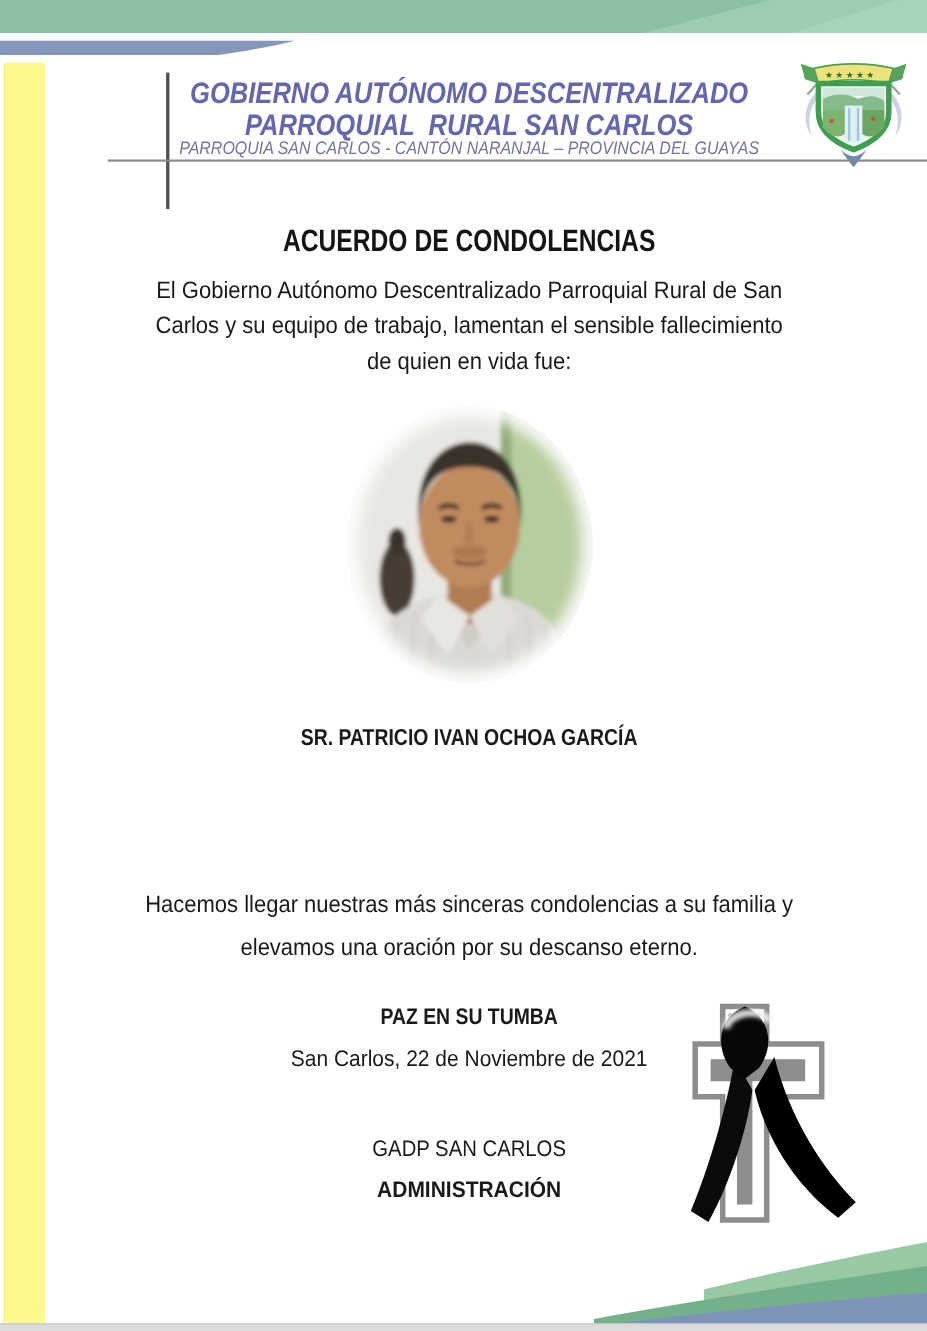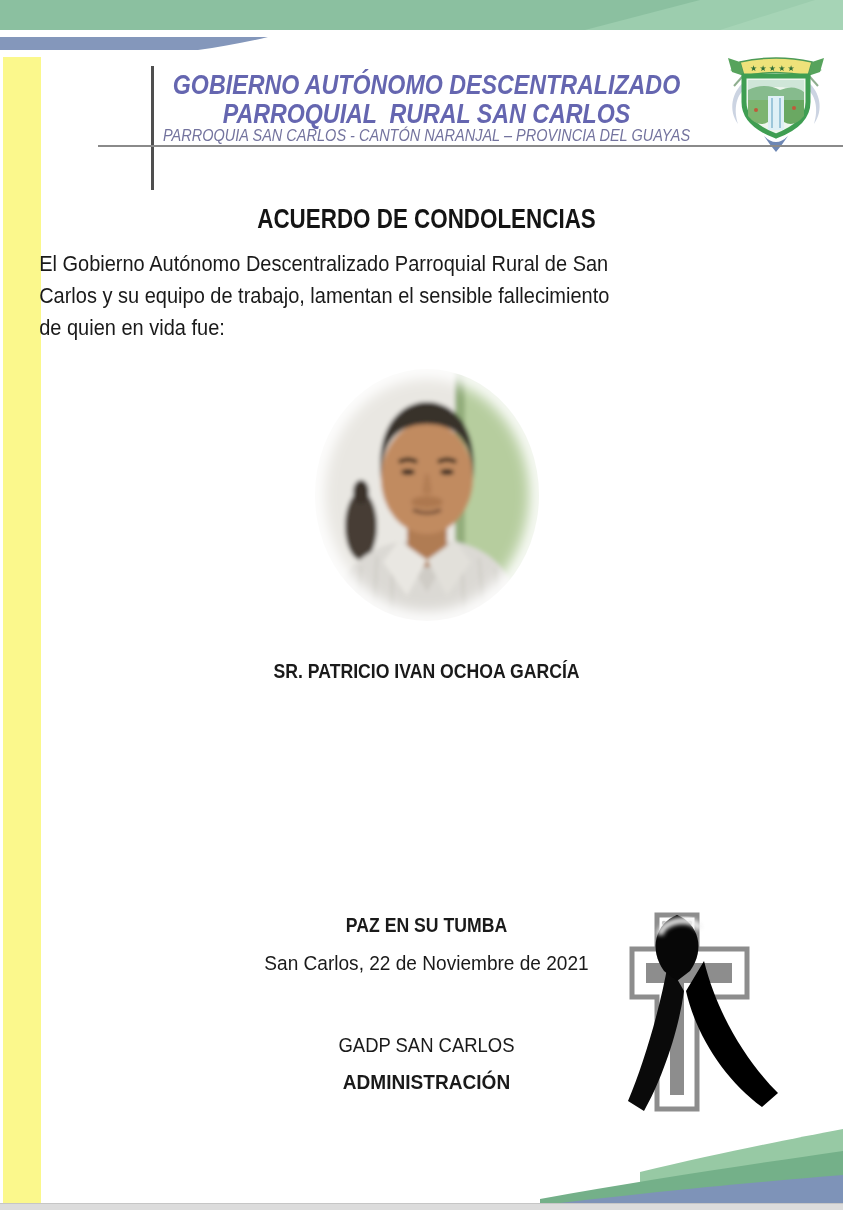--- a/index.html
+++ b/index.html
@@ -1,21 +1,21 @@
 <!DOCTYPE html>
 <html><head>
 <meta charset="utf-8">
 <style>
   html,body{margin:0;padding:0;background:#fff;}
   .page{position:relative;width:843px;height:1210px;background:#ffffff;overflow:hidden;
         font-family:"Liberation Sans", sans-serif;color:#1a1a1a;}
   .abs{position:absolute;}
   .cline{position:absolute;left:10px;width:833px;text-align:center;white-space:pre;
          transform-origin:50% 50%;}
-  .block{position:absolute;left:10px;width:833px;}
+  .block{position:absolute;left:10px;width:833px;text-align:center;}
   .block .ln{white-space:pre;transform-origin:50% 50%;}
 
   
   .org1{top:70px;font-size:27px;font-weight:700;font-style:italic;color:#6566b0;transform:scaleX(.86);}
   .org2{top:99px;font-size:27px;font-weight:700;font-style:italic;color:#6566b0;transform:scaleX(.86);}
   .orgsub{top:126px;font-size:16.5px;font-style:italic;color:#73739e;transform:scaleX(.88);}
 
   
   .vrule{left:151px;top:66px;width:3px;height:124px;background:#4f4f4f;}
   .hrule{left:98px;top:145px;width:745px;height:2px;background:#8a8a8a;}
@@ -129,20 +129,24 @@
       <ellipse cx="136" cy="106" rx="7" ry="3" fill="#2e241c"></ellipse>
       <path d="M114,108 L111,126 Q116,131 121,126 L118,108 Z" fill="#b37e54"></path>
       <ellipse cx="116" cy="136" rx="16" ry="6" fill="#9c6a44" opacity="0.55"></ellipse>
       <path d="M102,144 Q116,150 130,144" stroke="#6e4a34" stroke-width="3" fill="none"></path>
     </g>
     <ellipse cx="116" cy="129" rx="112" ry="126" fill="none" stroke="#ffffff" stroke-width="18" filter="url(#feather)"></ellipse>
   </svg>
 
   <div class="cline dname">SR. PATRICIO IVAN OCHOA GARCÍA</div>
 
+  <div class="block condol">
+    <div class="ln">Hacemos llegar nuestras más sinceras condolencias a su familia y</div>
+    <div class="ln">elevamos una oración por su descanso eterno.</div>
+  </div>
 
   <div class="cline closing">PAZ EN SU TUMBA</div>
   <div class="cline dateline">San Carlos, 22 de Noviembre de 2021</div>
   <div class="cline orgshort">GADP SAN CARLOS</div>
   <div class="cline signat">ADMINISTRACIÓN</div>
 
   <svg class="abs" style="left:620px;top:903px" width="170" height="214" viewBox="0 0 170 214">
     <path d="M37,12 H77 V46 H127 V94 H77 V206 H37 V94 H12 V46 H37 Z" fill="#ffffff" stroke="#8d8d8d" stroke-width="5"></path>
     <path d="M50,30 H64 V60 H112 V80 H64 V192 H50 V80 H26 V60 H50 Z" fill="#8d8d8d"></path>
     <circle cx="44" cy="20" r="2.2" fill="#b5b5b5"></circle>

